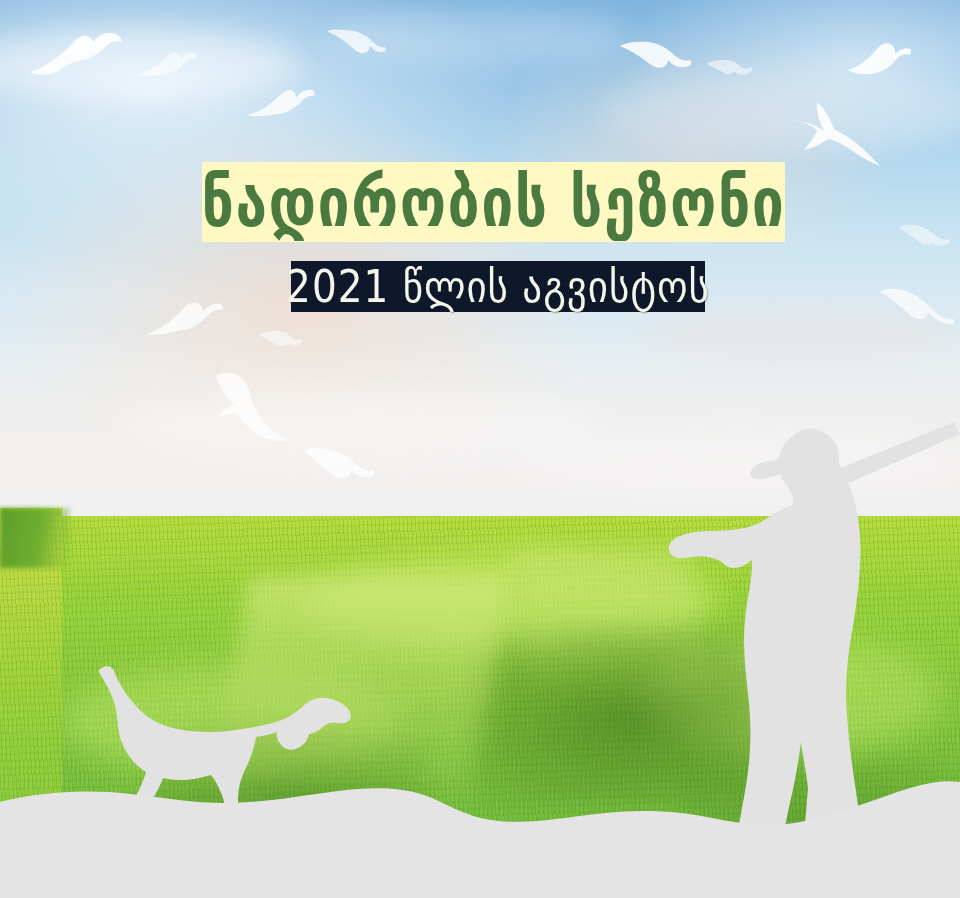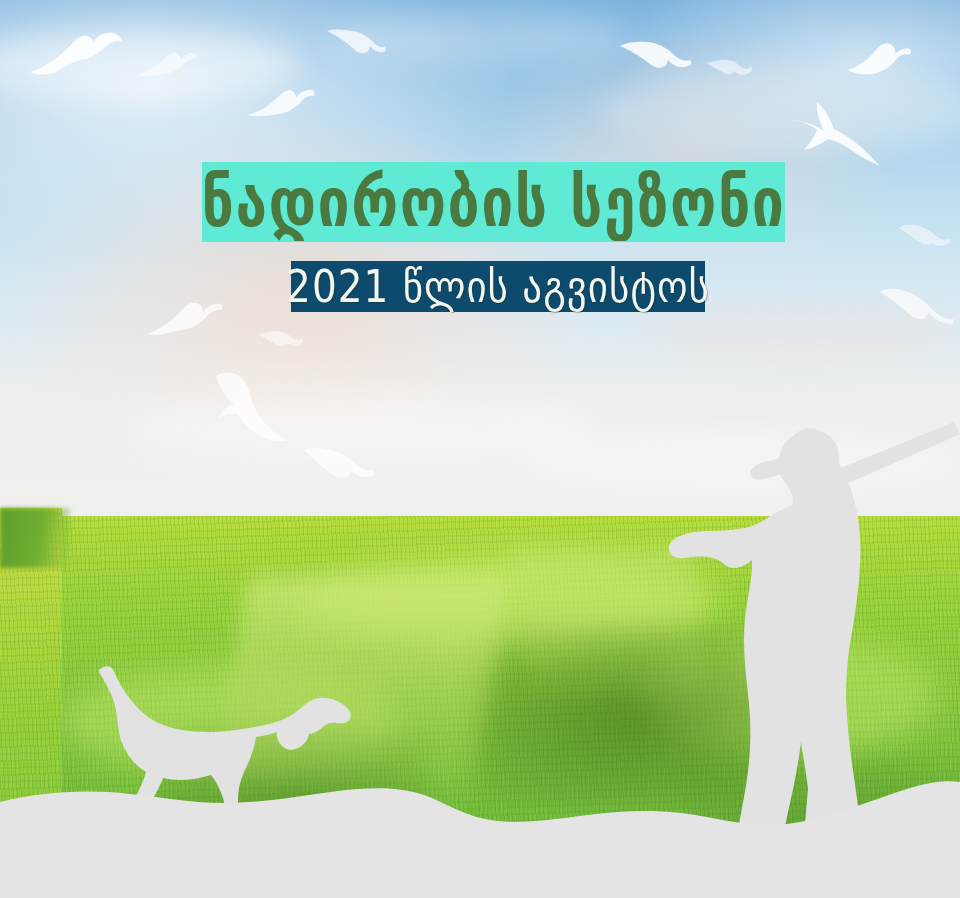--- a/index.html
+++ b/index.html
@@ -92,36 +92,36 @@
   .ground svg{display:block;width:960px;height:140px;}
 
   
   .silhouette{position:absolute;}
   .silhouette svg{display:block;overflow:visible;}
 
   
   .title-band{
     position:absolute;left:202px;top:162px;
     width:583px;height:80px;
-    background:#5eead4;
+    background:#fef9c3;
     display:flex;align-items:center;justify-content:center;
   }
   .title-text{
     font-family:"DejaVu Sans","Liberation Sans",sans-serif;
     font-size:57px;font-weight:700;
     letter-spacing:1.5px;
     color:#4a7a40;
     line-height:1;
     white-space:nowrap;
     transform:scaleY(1.18);
   }
 
   .sub-band{
     position:absolute;
-    background:#0c4a6e;
+    background:#0f172a;
     display:flex;align-items:center;justify-content:center;
   }
   .sub-band-1{left:291px;top:261px;width:414px;height:51px;}
   .sub-band-2{left:230px;top:312px;width:538px;height:53px;}
   .sub-text{
     font-family:"DejaVu Sans","Liberation Sans",sans-serif;
     font-size:39px;font-weight:400;
     letter-spacing:1px;
     color:#f4f6ee;
     line-height:1;

